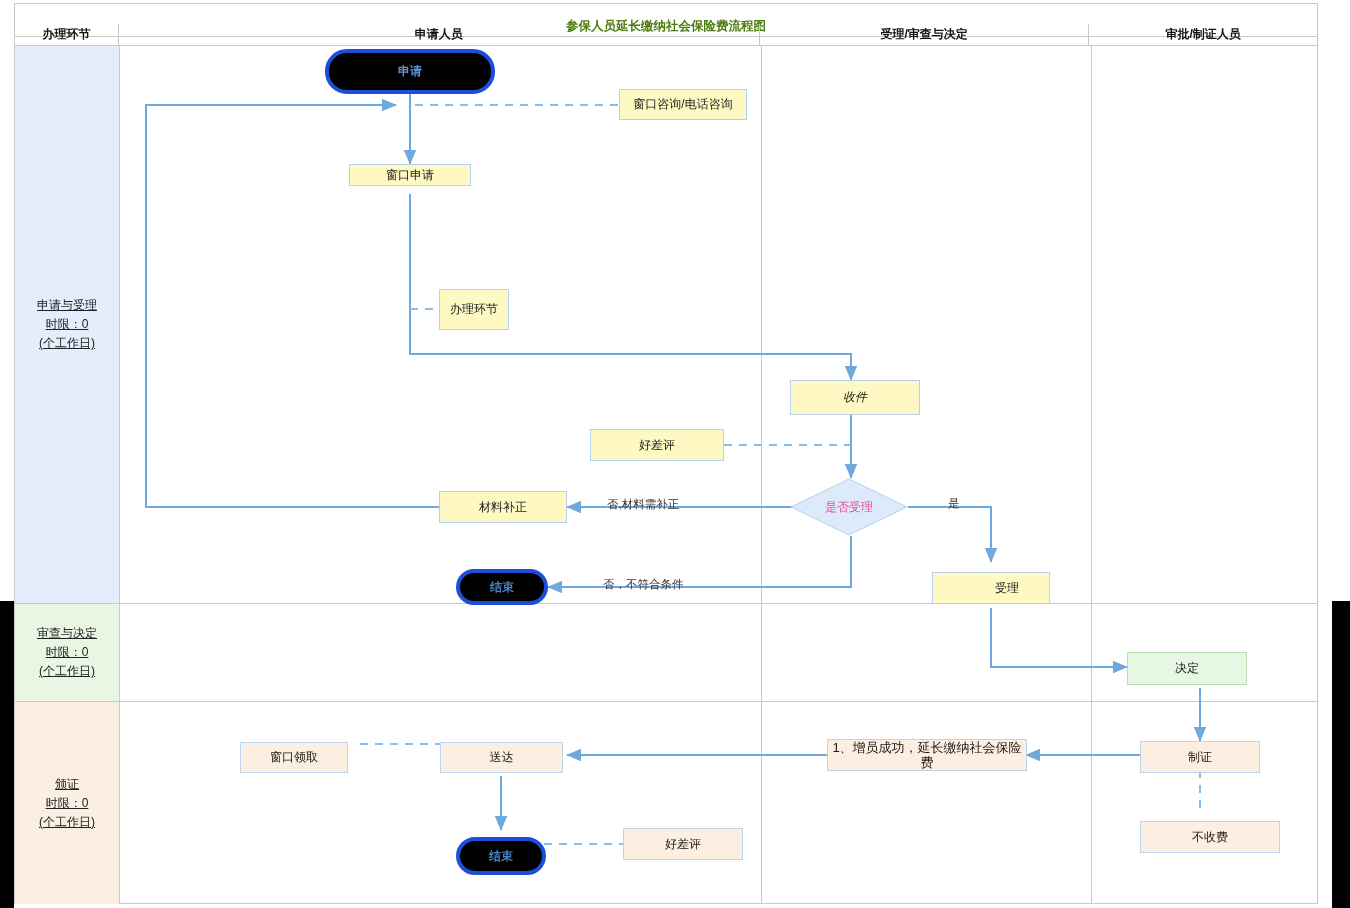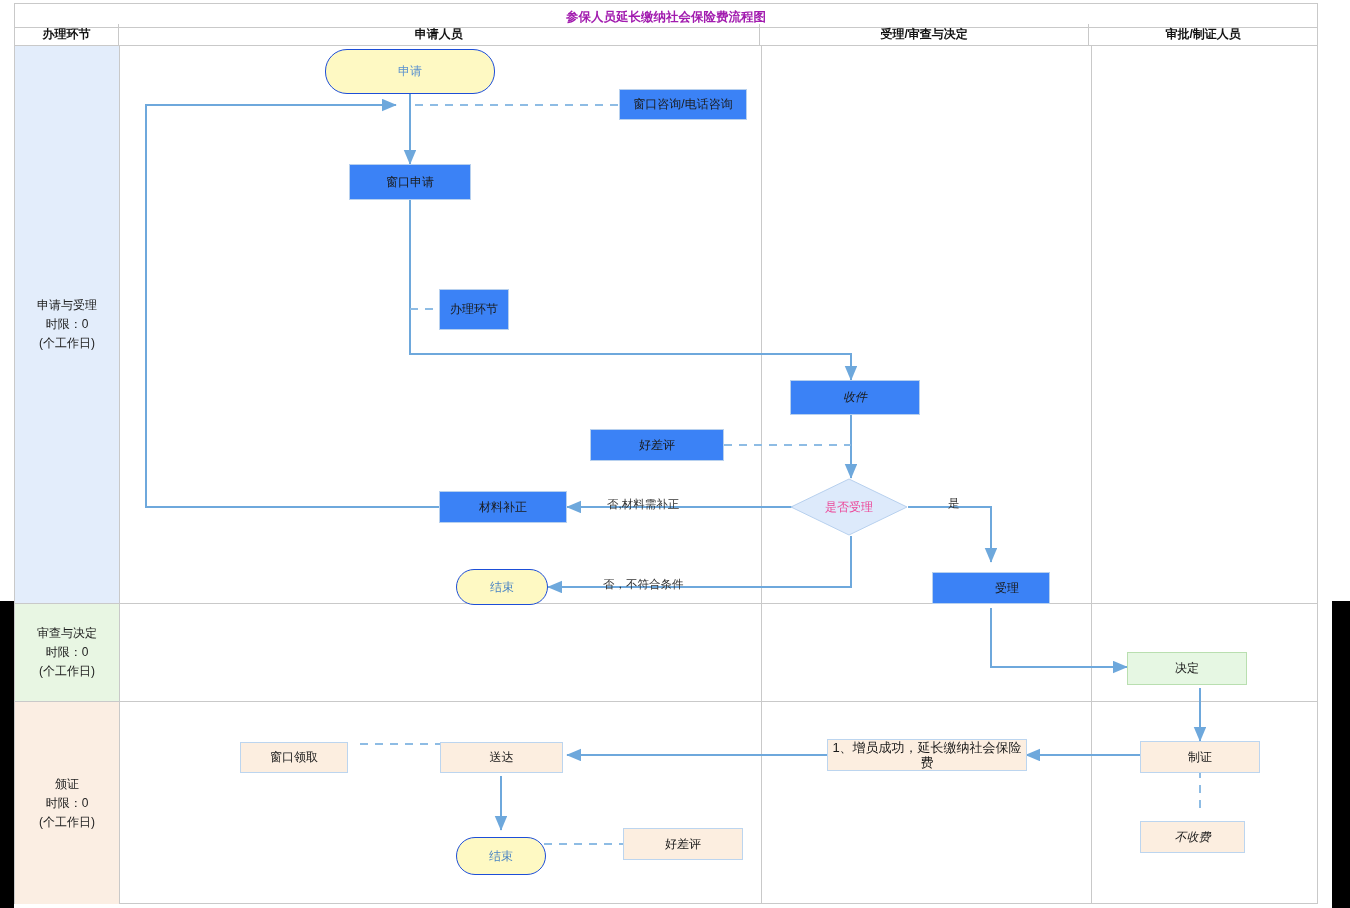--- a/index.html
+++ b/index.html
@@ -22,25 +22,25 @@
   
   #table{
     position:absolute;
     left:14px;top:3px;
     width:1304px;height:901px;
     border:1px solid #c9c9c9;
     box-sizing:border-box;
     background:#ffffff;
   }
   #title-row{
-    position:absolute;left:0;top:4px;width:100%;height:20px;
+    position:absolute;left:0;top:13px;width:100%;height:20px;
     border-bottom:1px solid #c9c9c9;
     box-sizing:border-box;
     display:flex;align-items:center;justify-content:center;
-    font-size:12.5px;font-weight:bold;color:#a21caf;
+    font-size:12.5px;font-weight:bold;color:#4d7c0f;
   }
   #header-row{
     position:absolute;left:0;top:20px;width:100%;height:22px;
     border-bottom:1px solid #c9c9c9;
     box-sizing:border-box;
     display:flex;
   }
   .hcell{
     display:flex;align-items:center;justify-content:center;
     font-size:12px;font-weight:bold;color:#111;
@@ -60,43 +60,45 @@
   .lane{position:absolute;left:0;width:100%;border-bottom:1px solid #c9c9c9;box-sizing:border-box;}
   #lane-1{top:42px;height:558px;}
   #lane-2{top:600px;height:98px;}
   #lane-3{top:698px;height:202px;border-bottom:none;}
 
   .stage-cell{
     position:absolute;left:0;top:0;width:104px;height:100%;
     display:flex;flex-direction:column;align-items:center;justify-content:center;
     font-size:12px;color:#222;line-height:19px;text-align:center;
     box-sizing:border-box;
+    text-decoration:underline;
   }
   .stage-1{background:#e3edfb;}
   .stage-2{background:#e8f6e3;}
   .stage-3{background:#fbeee3;}
 
   
   #flow{position:absolute;left:0;top:0;width:1304px;height:901px;pointer-events:none;}
 
   
   .node{
     position:absolute;
     box-sizing:border-box;
     display:flex;align-items:center;justify-content:center;
     font-size:12px;
     text-align:center;
     line-height:15px;
   }
-  .n-blue{background:#3b82f6;border:1px solid #b7d0ee;color:#1a1a1a;}
+  .n-blue{background:#fef9c3;border:1px solid #b7d0ee;color:#1a1a1a;}
   .n-green{background:#e6f7e3;border:1px solid #b9dfb0;color:#1a1a1a;}
   .n-peach{background:#fceee0;border:1px solid #bcd5ef;color:#1a1a1a;}
   .n-term{
-    background:#fef9c3;border:1px solid #1d4ed8;border-radius:22px;
+    background:#000000;border:4px solid #1d4ed8;border-radius:22px;
     color:#4a84c4;
+    font-weight:bold;
   }
   .n-term-top{color:#5b92cf;}
   .diamond-wrap{position:absolute;}
   .diamond-wrap svg{display:block;}
   .diamond-label{
     position:absolute;left:0;top:0;width:100%;height:100%;
     display:flex;align-items:center;justify-content:center;
     font-size:12px;color:#ec4899;
   }
   .edge-label{
@@ -197,21 +199,21 @@
         <path d="M529,840 L608,840"></path>
 
         <path d="M1185,766 L1185,806"></path>
       </g>
     </svg>
 
     <div class="node n-term n-term-top" style="left:310px;top:45px;width:170px;height:45px;">申请</div>
 
     <div class="node n-blue" style="left:604px;top:85px;width:128px;height:31px;">窗口咨询/电话咨询</div>
 
-    <div class="node n-blue" style="left:334px;top:160px;width:122px;height:36px;">窗口申请</div>
+    <div class="node n-blue" style="left:334px;top:160px;width:122px;height:22px;">窗口申请</div>
 
     <div class="node n-blue" style="left:424px;top:285px;width:70px;height:41px;">办理环节</div>
 
     <div class="node n-blue" style="left:775px;top:376px;width:130px;height:35px;font-style:italic;">收件</div>
 
     <div class="node n-blue" style="left:575px;top:425px;width:134px;height:32px;">好差评</div>
 
     <div class="node n-blue" style="left:424px;top:487px;width:128px;height:32px;">材料补正</div>
 
     <div class="diamond-wrap" style="left:775px;top:474px;width:118px;height:58px;">
@@ -222,21 +224,21 @@
     </div>
 
     <div class="node n-term" style="left:441px;top:565px;width:92px;height:36px;">结束</div>
 
     <div class="node n-blue" style="left:917px;top:568px;width:118px;height:32px;padding-left:32px;">受理</div>
 
     <div class="node n-green" style="left:1112px;top:648px;width:120px;height:33px;">决定</div>
 
     <div class="node n-peach" style="left:1125px;top:737px;width:120px;height:32px;">制证</div>
 
-    <div class="node n-peach" style="left:1125px;top:817px;width:105px;height:32px;font-style:italic;">不收费</div>
+    <div class="node n-peach" style="left:1125px;top:817px;width:140px;height:32px;">不收费</div>
 
     <div class="node n-peach" style="left:812px;top:735px;width:200px;height:32px;font-size:13px;">1、增员成功，延长缴纳社会保险费</div>
 
     <div class="node n-peach" style="left:425px;top:738px;width:123px;height:31px;">送达</div>
 
     <div class="node n-peach" style="left:225px;top:738px;width:108px;height:31px;">窗口领取</div>
 
     <div class="node n-term" style="left:441px;top:833px;width:90px;height:38px;">结束</div>
 
     <div class="node n-peach" style="left:608px;top:824px;width:120px;height:32px;">好差评</div>

